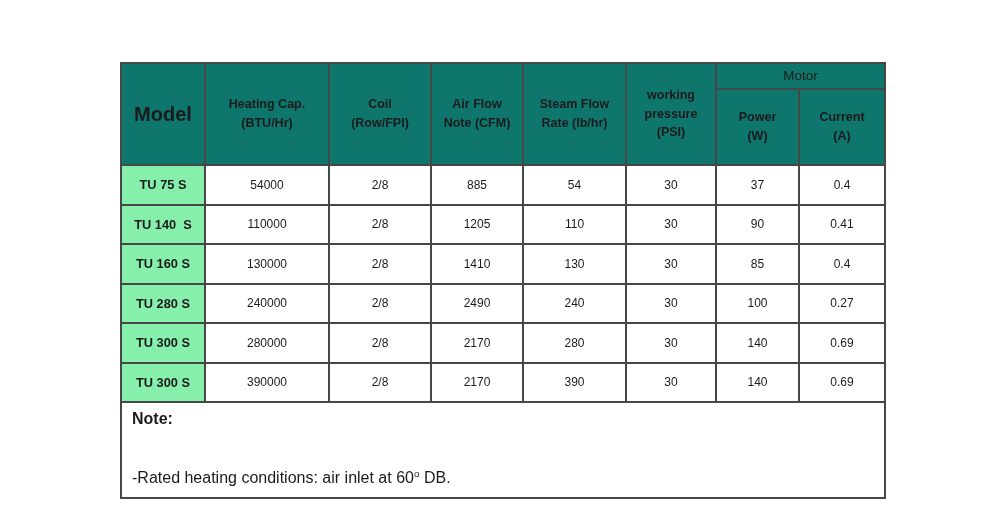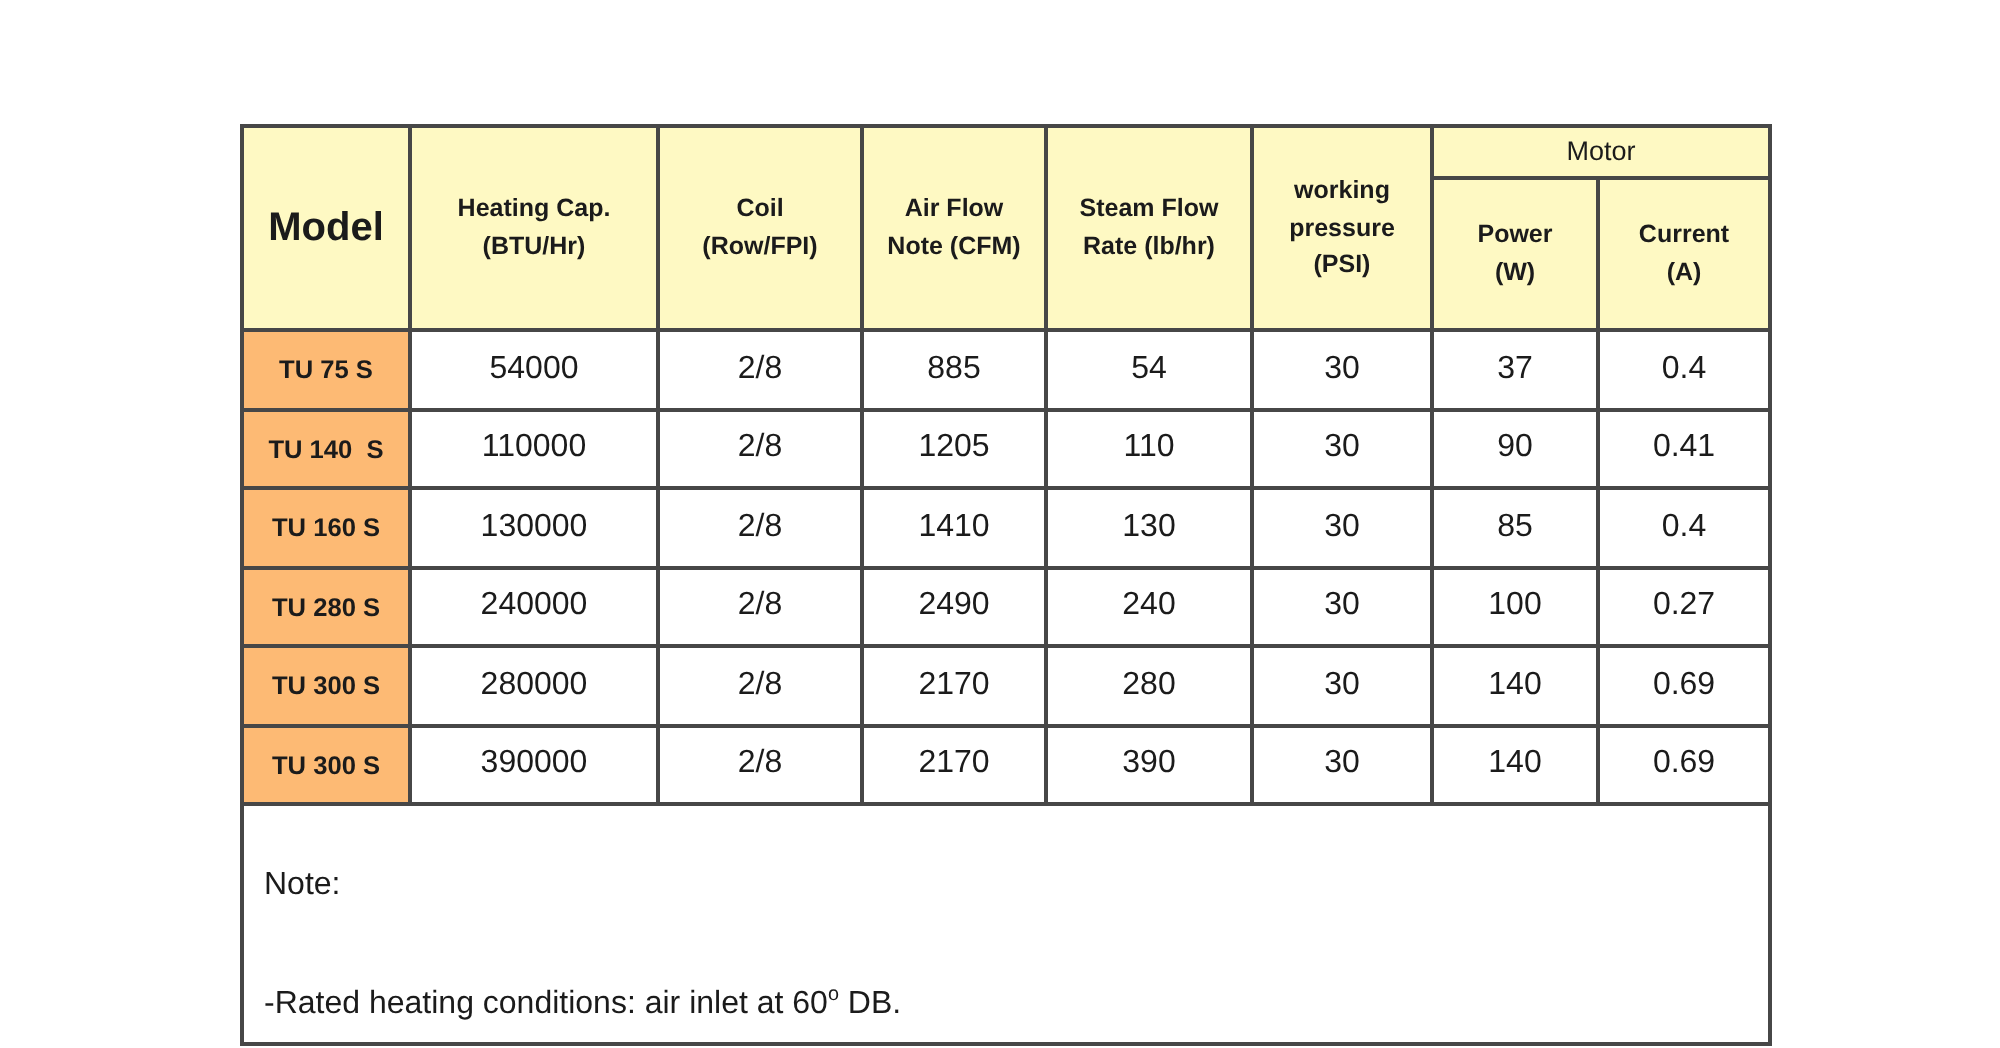--- a/index.html
+++ b/index.html
@@ -23,44 +23,44 @@
     border: 2.5px solid #141414;
     color: #1b1b1b;
   }
   .spec-table th, .spec-table td {
     border: 2px solid #474747;
     text-align: center;
     vertical-align: middle;
     padding: 0;
   }
   thead th {
-    background: #fef9c3;
+    background: #0f766e;
     font-weight: bold;
     font-size: 12.5px;
     line-height: 1.5;
   }
   th.model-h { font-size: 20px; }
   tr.motor-top-row { height: 26px; }
   th.motor-h { font-weight: normal; font-size: 13.5px; }
   tr.motor-sub-row { height: 76px; }
   tbody tr { height: 39.5px; }
-  tbody td { font-size: 16px; }
+  tbody td { font-size: 12px; }
   td.model-cell {
-    background: #fdba74;
+    background: #86efac;
     font-weight: bold;
     font-size: 12.8px;
     white-space: pre;
   }
   tfoot td.note-cell {
     height: 60px;
     text-align: left;
     vertical-align: top;
     padding: 5px 10px 8px 10px;
   }
-  .note-title { font-weight: normal; font-size: 16px; line-height: 1.35; margin-top: 24px; }
+  .note-title { font-weight: bold; font-size: 16px; line-height: 1.35; }
   .note-body { font-size: 16px; line-height: 1.35; margin-top: 37px; }
   .note-body sup { font-size: 0.62em; }
 </style>
 </head>
 <body>
 
 <div class="page">
   <table class="spec-table">
     <colgroup>
       <col style="width:84px">

